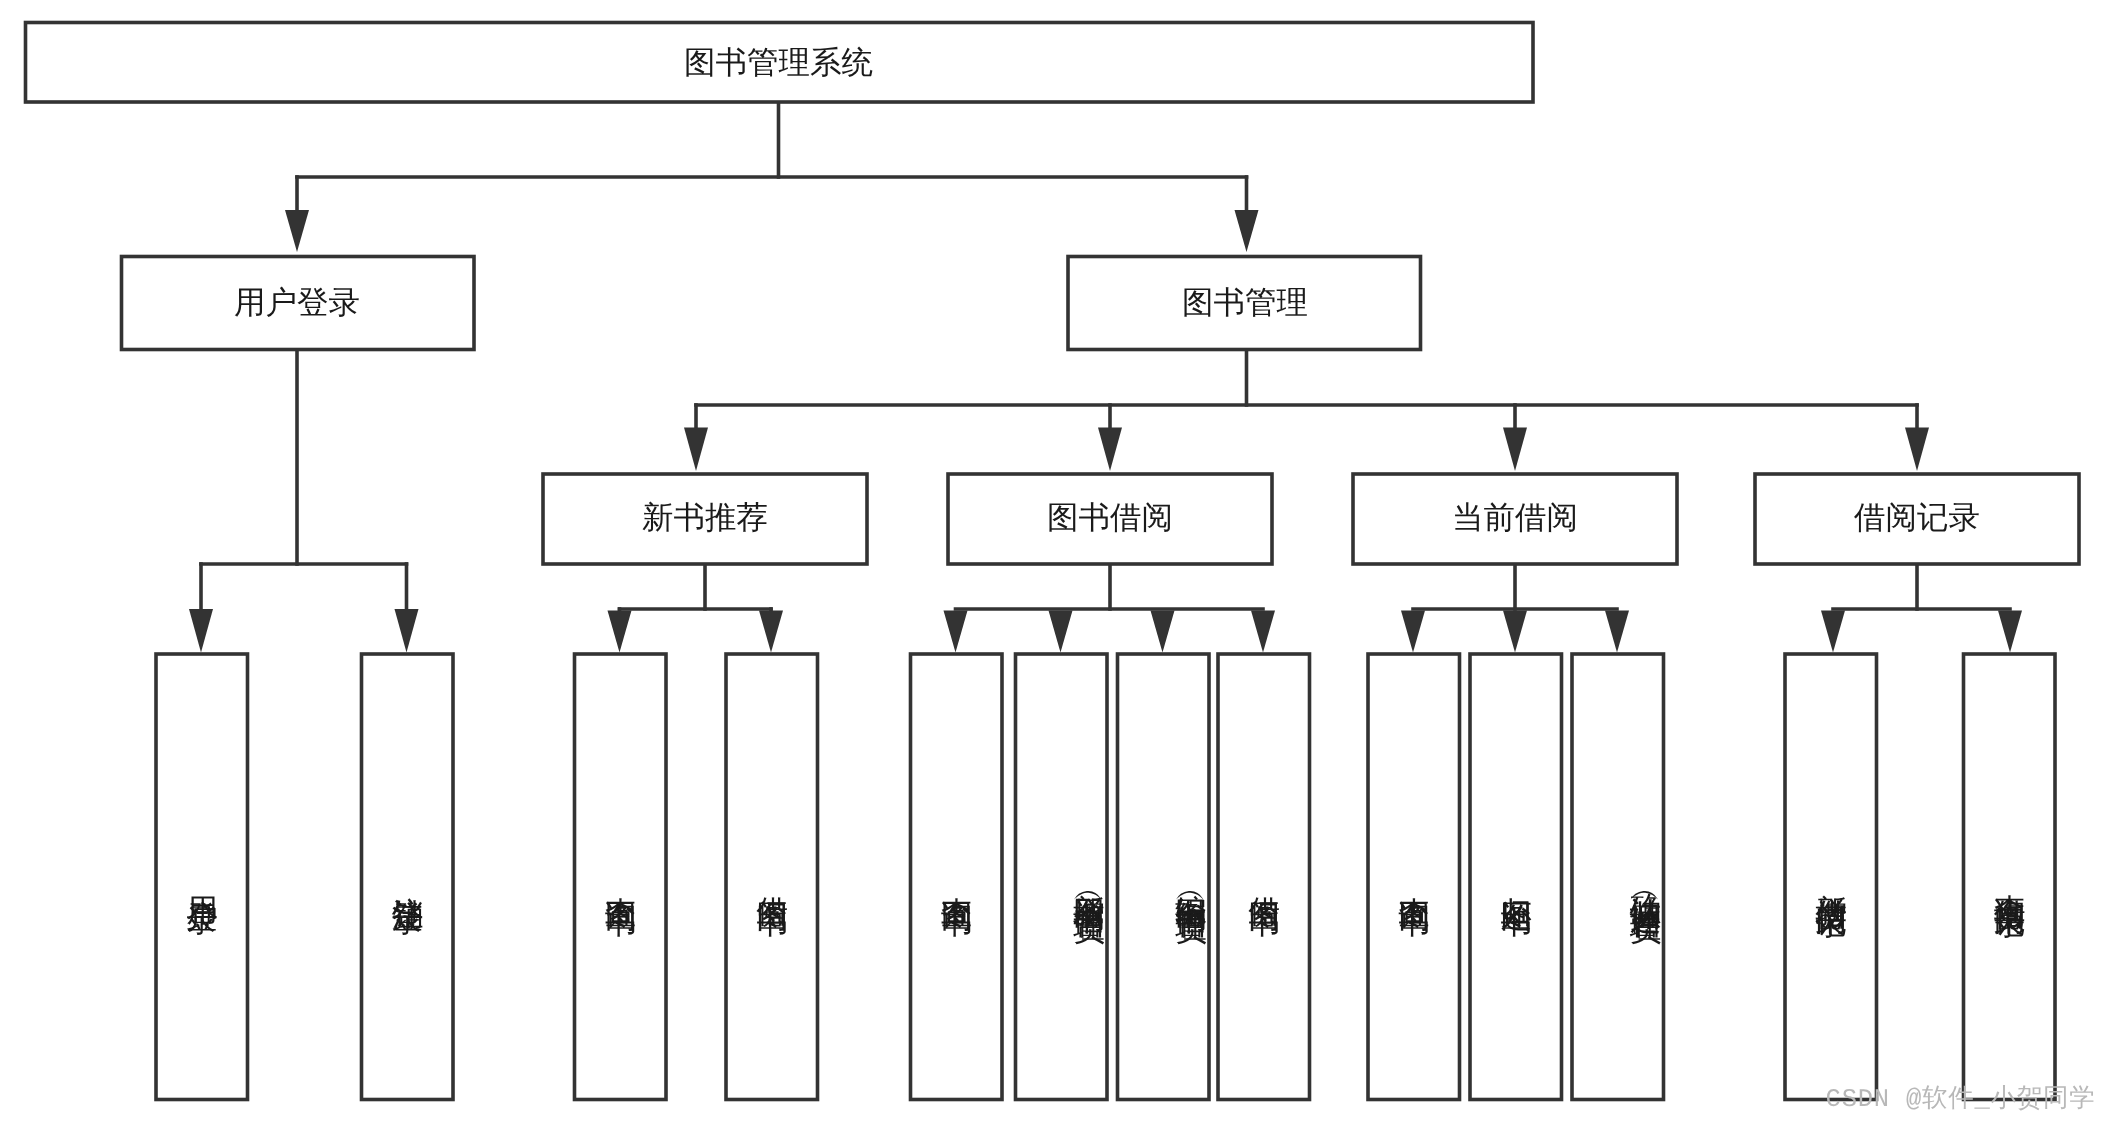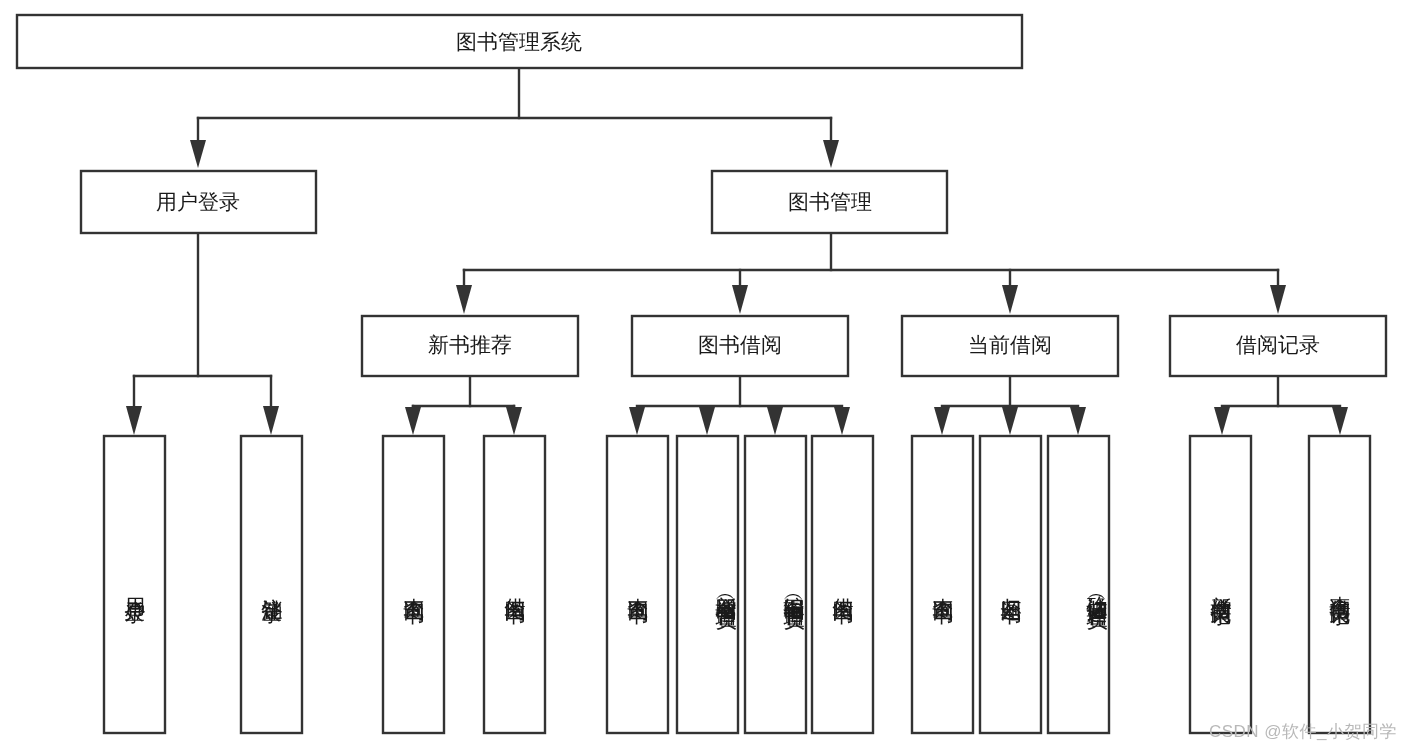--- a/index.html
+++ b/index.html
@@ -61,21 +61,21 @@
     align-items: center;
     justify-content: center;
     text-align: center;
     white-space: nowrap;
     pointer-events: none;
   }
   .watermark {
     position: absolute;
     right: 8px;
     bottom: 4px;
-    font-family: Liberation Sans, sans-serif;
+    font-family: Liberation Mono, monospace;
     font-size: 17px;
     color: #b8b8b8;
     white-space: nowrap;
     letter-spacing: 0.5px;
   }
 </style>
 </head>
 <body>
 
 <div id="diagram-root">

